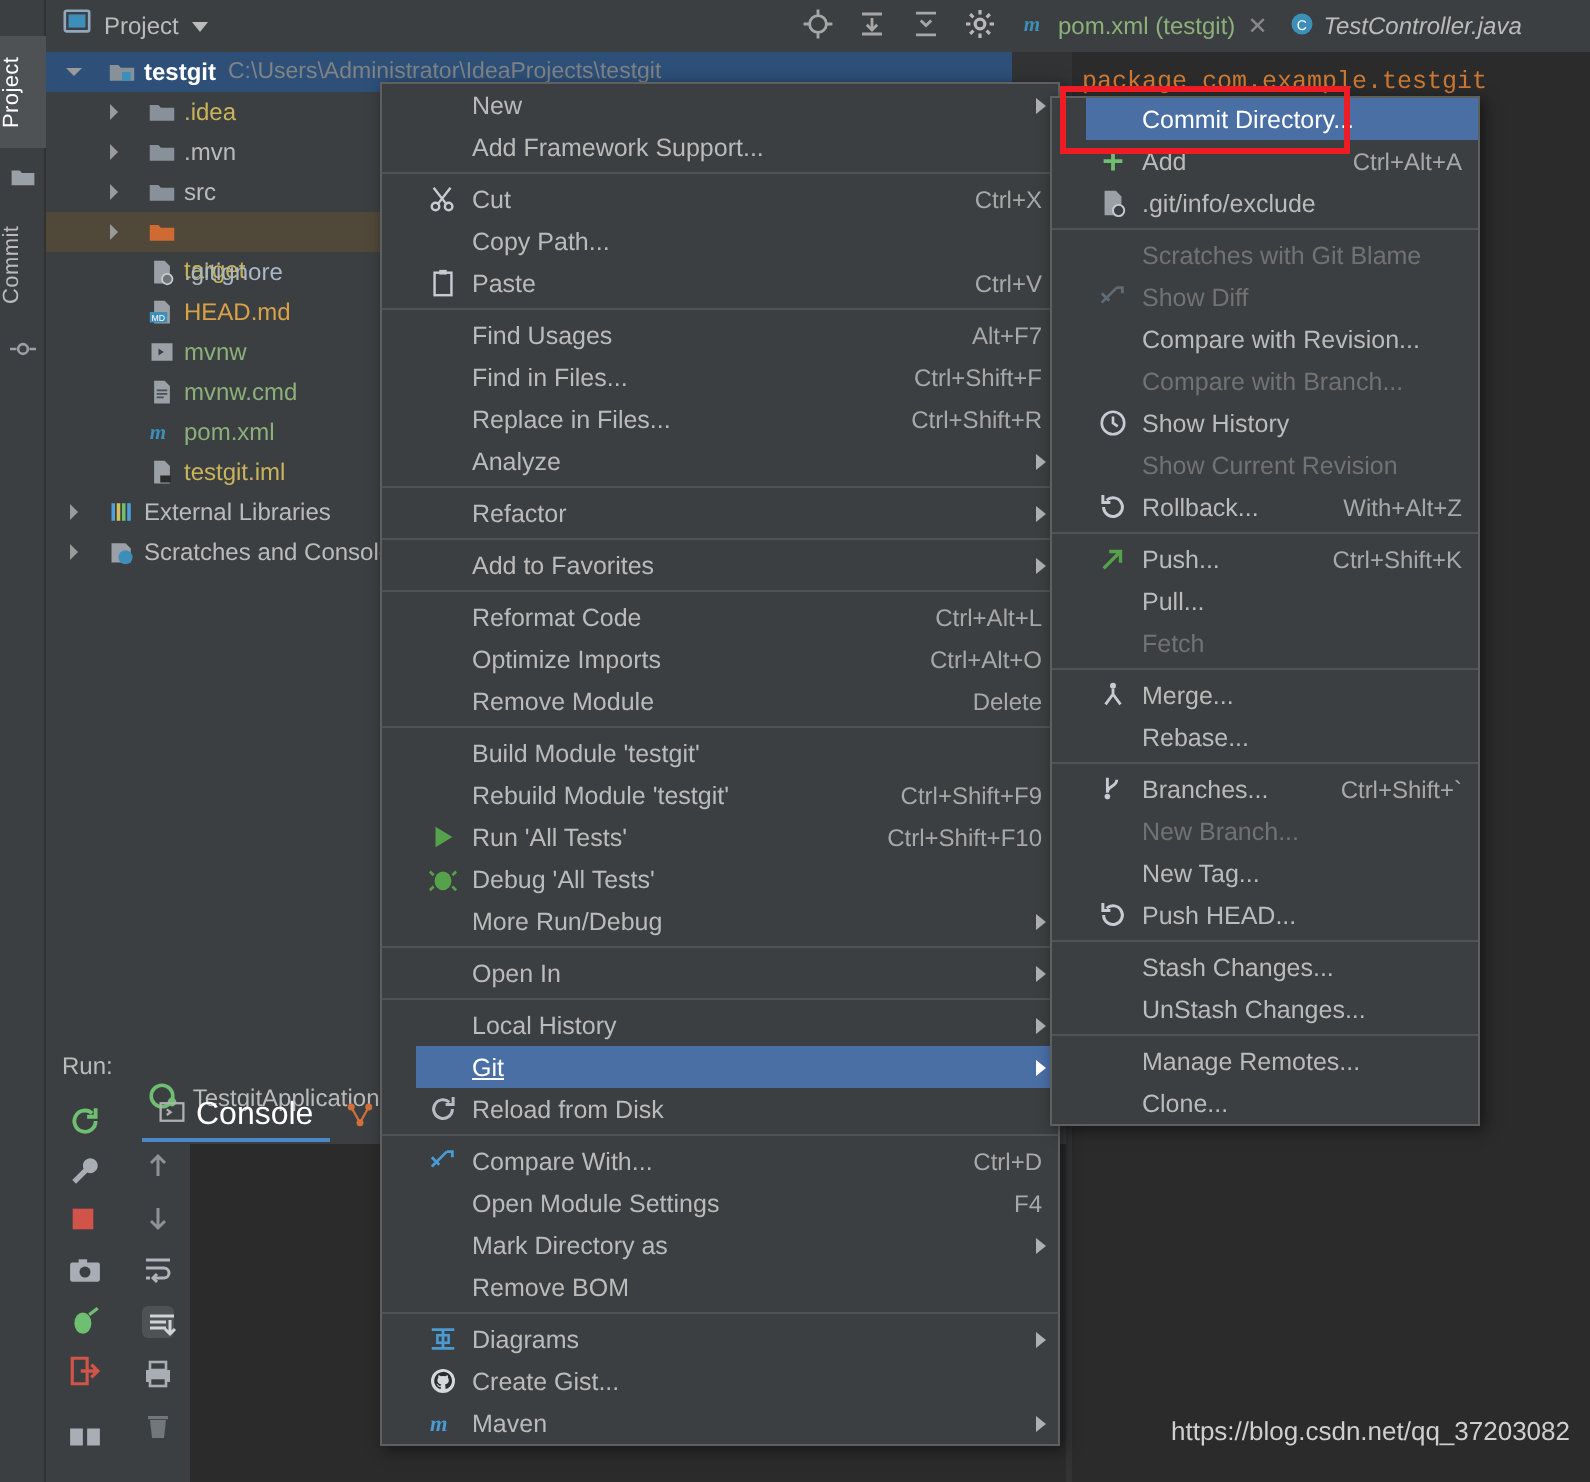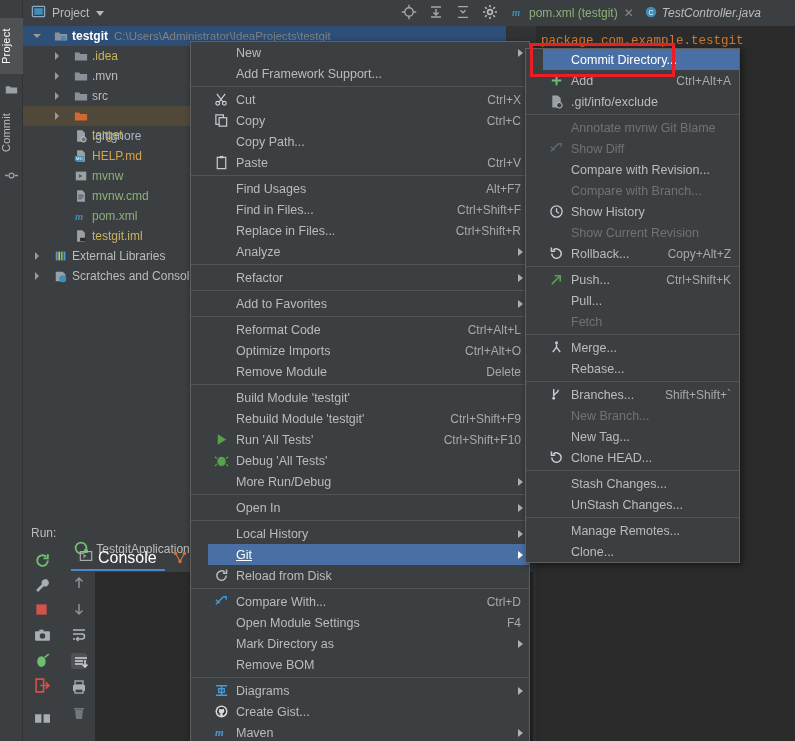--- a/index.html
+++ b/index.html
@@ -269,21 +269,21 @@
       </div>
 
       <div class="trow" style="padding-left:51px;">
         <span class="fico">
           <svg width="14" height="14" viewBox="0 0 16 16">
               <path d="M3.5 1.5h6l3 3v10h-9z" fill="#9aa0a6"></path>
               <rect x="1" y="8" width="10" height="6" fill="#3d8fb9"></rect>
               <text x="2" y="13" font-size="5" fill="#fff" font-family="sans-serif">MD</text>
             </svg>
         </span>
-        <span class="tname" style="color:#d9a247;">HELP.md</span>
+        <span class="tname" style="color:#d9a247;">HEAD.md</span>
       </div>
 
       <div class="trow" style="padding-left:51px;">
         <span class="fico">
           <svg width="14" height="14" viewBox="0 0 16 16">
               <rect x="2" y="3" width="12" height="10" fill="#9aa0a6"></rect>
               <path d="M6 6l3 2-3 2z" fill="#3c3f41"></path>
             </svg>
         </span>
         <span class="tname" style="color:#8bb07a;">mvnw</span>
@@ -507,28 +507,20 @@
     <div class="mi">
       <span class="micon"><svg width="15" height="15" viewBox="0 0 16 16">
             <circle cx="4" cy="12" r="2" fill="none" stroke="#c8ccd0" stroke-width="1.3"></circle>
             <circle cx="11" cy="12" r="2" fill="none" stroke="#c8ccd0" stroke-width="1.3"></circle>
             <path d="M5 11L12 2M10 11L3 2" stroke="#c8ccd0" stroke-width="1.3"></path>
           </svg></span>
       <span class="mtext">Cut</span>
         <span class="mshort">Ctrl+X</span>
     </div>
     <div class="mi">
-      <span class="micon"><svg width="15" height="15" viewBox="0 0 16 16">
-            <rect x="2" y="2" width="8" height="10" fill="none" stroke="#c8ccd0" stroke-width="1.3"></rect>
-            <rect x="5.5" y="5" width="8" height="9" fill="#3c3f41" stroke="#c8ccd0" stroke-width="1.3"></rect>
-          </svg></span>
-      <span class="mtext">Copy</span>
-        <span class="mshort">Ctrl+C</span>
-    </div>
-    <div class="mi">
         <span class="mtext">Copy Path...</span>
       </div>
     <div class="mi">
       <span class="micon"><svg width="15" height="15" viewBox="0 0 16 16">
             <rect x="3.5" y="2.5" width="9" height="12" fill="none" stroke="#c8ccd0" stroke-width="1.3"></rect>
             <rect x="6" y="1" width="4" height="2.5" fill="#c8ccd0"></rect>
           </svg></span>
       <span class="mtext">Paste</span>
         <span class="mshort">Ctrl+V</span>
     </div>
@@ -678,21 +670,21 @@
     </div>
     <div class="mi">
       <span class="micon"><svg width="15" height="15" viewBox="0 0 16 16">
             <path d="M3.5 1.5h6l3 3v10h-9z" fill="#9aa0a6"></path>
             <circle cx="11" cy="12" r="3" fill="#3c3f41" stroke="#c8ccd0" stroke-width="1"></circle>
           </svg></span>
       <span class="mtext">.git/info/exclude</span>
     </div>
     <div class="msep"></div>
     <div class="mi dis">
-        <span class="mtext">Annotate mvnw Git Blame</span>
+        <span class="mtext">Scratches with Git Blame</span>
       </div>
     <div class="mi dis">
       <span class="micon"><svg width="15" height="15" viewBox="0 0 16 16">
             <path d="M2 11l8-8M10 3h3v3" fill="none" stroke="#5f6b73" stroke-width="1.5"></path>
             <path d="M2 6l4 4" stroke="#5f6b73" stroke-width="1.5"></path>
           </svg></span>
       <span class="mtext">Show Diff</span>
     </div>
     <div class="mi">
         <span class="mtext">Compare with Revision...</span>
@@ -709,21 +701,21 @@
     </div>
     <div class="mi dis">
         <span class="mtext">Show Current Revision</span>
       </div>
     <div class="mi">
       <span class="micon"><svg width="15" height="15" viewBox="0 0 16 16">
             <path d="M3 8a5 5 0 1 0 1.6-3.6" fill="none" stroke="#c8ccd0" stroke-width="1.6"></path>
             <path d="M2.6 1.6v4h4" fill="none" stroke="#c8ccd0" stroke-width="1.6"></path>
           </svg></span>
       <span class="mtext">Rollback...</span>
-        <span class="mshort">Copy+Alt+Z</span>
+        <span class="mshort">With+Alt+Z</span>
     </div>
     <div class="msep"></div>
     <div class="mi">
       <span class="micon"><svg width="15" height="15" viewBox="0 0 16 16">
             <path d="M3 13L12 4M6 4h6v6" fill="none" stroke="#56a14b" stroke-width="1.8"></path>
           </svg></span>
       <span class="mtext">Push...</span>
         <span class="mshort">Ctrl+Shift+K</span>
     </div>
     <div class="mi">
@@ -743,47 +735,48 @@
     <div class="mi">
         <span class="mtext">Rebase...</span>
       </div>
     <div class="msep"></div>
     <div class="mi">
       <span class="micon"><svg width="15" height="15" viewBox="0 0 16 16">
             <path d="M5 2v8M5 10c0-4 5-3 5-7" fill="none" stroke="#c8ccd0" stroke-width="1.5"></path>
             <circle cx="5" cy="12" r="1.5" fill="#c8ccd0"></circle>
           </svg></span>
       <span class="mtext">Branches...</span>
-        <span class="mshort">Shift+Shift+`</span>
+        <span class="mshort">Ctrl+Shift+`</span>
     </div>
     <div class="mi dis">
         <span class="mtext">New Branch...</span>
       </div>
     <div class="mi">
         <span class="mtext">New Tag...</span>
       </div>
     <div class="mi">
       <span class="micon"><svg width="15" height="15" viewBox="0 0 16 16">
             <path d="M3 8a5 5 0 1 0 1.6-3.6" fill="none" stroke="#c8ccd0" stroke-width="1.6"></path>
             <path d="M2.6 1.6v4h4" fill="none" stroke="#c8ccd0" stroke-width="1.6"></path>
           </svg></span>
-      <span class="mtext">Clone HEAD...</span>
+      <span class="mtext">Push HEAD...</span>
     </div>
     <div class="msep"></div>
     <div class="mi">
         <span class="mtext">Stash Changes...</span>
       </div>
     <div class="mi">
         <span class="mtext">UnStash Changes...</span>
       </div>
     <div class="msep"></div>
     <div class="mi">
         <span class="mtext">Manage Remotes...</span>
       </div>
     <div class="mi">
         <span class="mtext">Clone...</span>
       </div>
   </div>
 
   <div class="redbox" style="left:530px; top:43px; width:145px; height:34px;"></div>
 
+  <div class="watermark">https://blog.csdn.net/qq_37203082</div>
 
 </div>
 
 </body></html>

